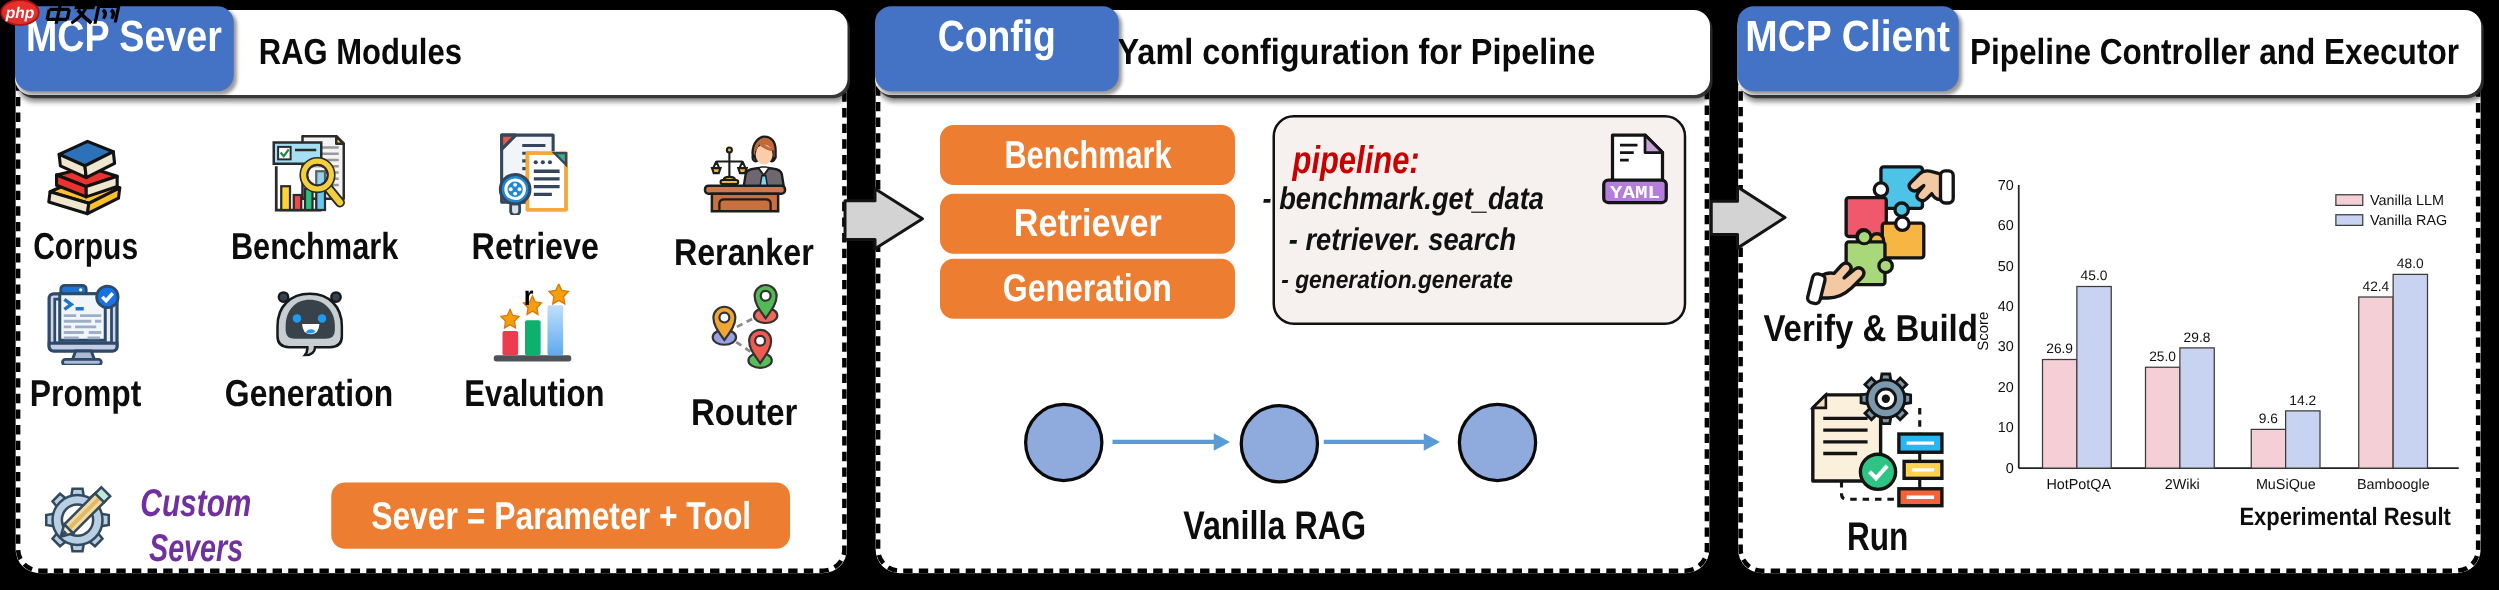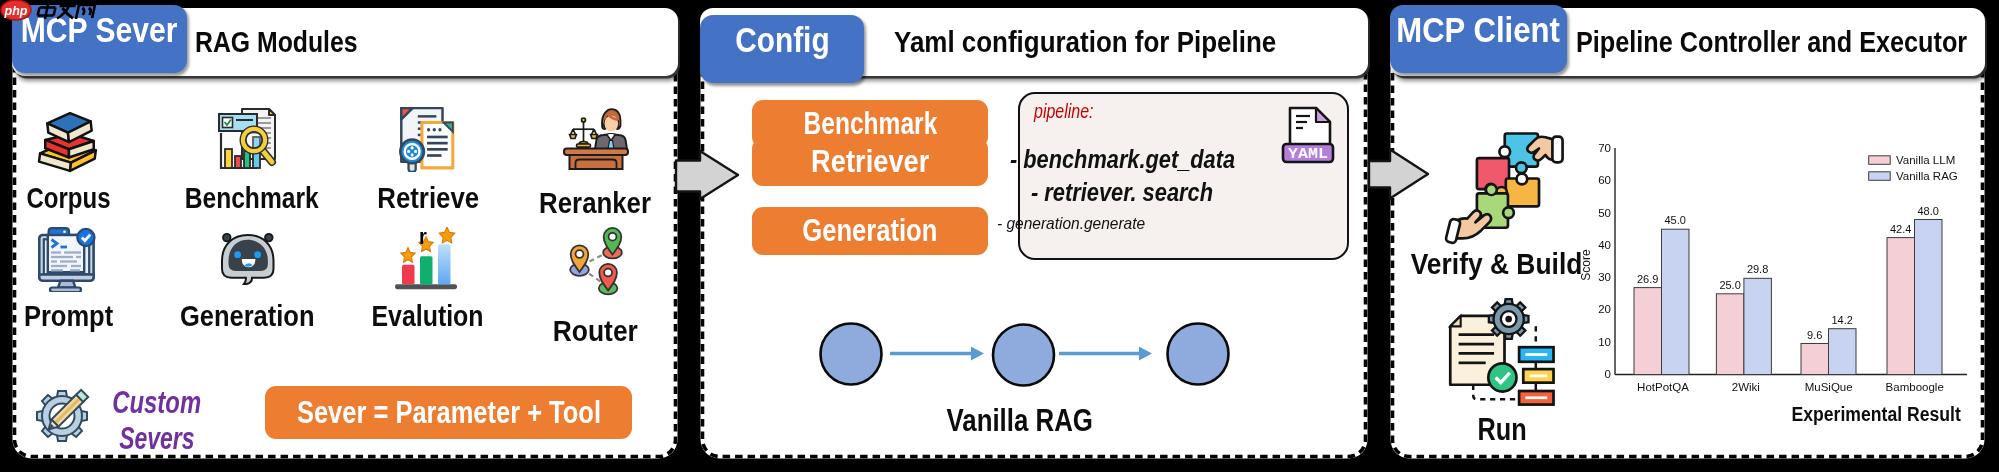--- a/index.html
+++ b/index.html
@@ -20,27 +20,27 @@
 <svg class="a" style="left:700px;top:8px" width="668" height="451">
     <rect x="0.5" y="0.5" width="667" height="450" rx="19" fill="#fff"></rect>
     <rect x="2.5" y="2.5" width="663" height="446" rx="17" fill="none" stroke="#000" stroke-width="3.6" stroke-dasharray="7.5 5"></rect>
   </svg>
 <svg class="a" style="left:1390px;top:8px" width="595" height="451">
     <rect x="0.5" y="0.5" width="594" height="450" rx="19" fill="#fff"></rect>
     <rect x="2.5" y="2.5" width="590" height="446" rx="17" fill="none" stroke="#000" stroke-width="3.6" stroke-dasharray="7.5 5"></rect>
   </svg>
 
 <div class="a hdr" style="left:12px;top:8px;width:666px;height:68px"></div>
-<div class="a htx" style="left:195px;top:22px"><span class="t" style="transform:scaleX(.855);transform-origin:0 50%">RAG Modules</span></div>
+<div class="a htx" style="left:207px;top:22px"><span class="t" style="transform:scaleX(.855);transform-origin:0 50%">RAG Modules</span></div>
 <div class="a badge" style="left:12px;top:5px;width:175px;height:68px;border-radius:4px 13px 13px 13px">
     <span class="t" style="transform:scaleX(.86)">MCP Sever</span>
   </div>
 <div class="a hdr" style="left:700px;top:8px;width:668px;height:68px"></div>
 <div class="a htx" style="left:894px;top:22px"><span class="t" style="transform:scaleX(.895);transform-origin:0 50%">Yaml configuration for Pipeline</span></div>
-<div class="a badge" style="left:700px;top:15px;width:164px;height:68px">
+<div class="a badge" style="left:700px;top:5px;width:195px;height:68px">
     <span class="t" style="transform:scaleX(.853)">Config</span>
   </div>
 <div class="a hdr" style="left:1390px;top:8px;width:595px;height:68px"></div>
 <div class="a htx" style="left:1576px;top:22px"><span class="t" style="transform:scaleX(.87);transform-origin:0 50%">Pipeline Controller and Executor</span></div>
 <div class="a badge" style="left:1390px;top:5px;width:177px;height:68px">
     <span class="t" style="transform:scaleX(.889)">MCP Client</span>
   </div>
 
 <svg class="a" style="left:672px;top:144px" width="70" height="62">
     <path d="M4,16.5 L28,16.5 L28,7 L66,31 L28,55 L28,47.5 L4,47.5 Z" fill="#D3D3D3" stroke="#141414" stroke-width="2.4" stroke-linejoin="round"></path>
@@ -265,31 +265,31 @@
 <line x1="0" y1="-26" x2="0" y2="10" stroke="#E0B96A" stroke-width="3"></line>
 <rect x="-5" y="-32" width="10" height="7" fill="#BFE8D9" stroke="#33495E" stroke-width="2"></rect>
 <path d="M-5,10 L5,10 L0,19 Z" fill="#F6E9C9" stroke="#33495E" stroke-width="2"></path>
 <path d="M-1.8,13.2 L1.8,13.2 L0,19 Z" fill="#33495E"></path>
 </g>
 </svg>
 
 <div class="a btn" style="left:752px;top:100px;width:236px;height:48px;font-size:31px">
     <span class="t" style="transform:scaleX(.792)">Benchmark</span>
   </div>
-<div class="a btn" style="left:752px;top:138px;width:236px;height:48px;font-size:31px">
+<div class="a btn" style="left:752px;top:155px;width:236px;height:48px;font-size:31px">
     <span class="t" style="transform:scaleX(.88)">Retriever</span>
   </div>
 <div class="a btn" style="left:752px;top:207px;width:236px;height:48px;font-size:31px">
     <span class="t" style="transform:scaleX(.826)">Generation</span>
   </div>
 <div class="a" style="left:1018px;top:92px;width:331px;height:168px;background:#F6F1EE;border:2.6px solid #111;border-radius:17px"></div>
-<div class="a" style="left:1034px;top:97px;font-style:italic;font-weight:normal;font-size:20px;color:#C80000;line-height:28px"><span class="t" style="transform:scaleX(.798);transform-origin:0 50%">pipeline:</span></div>
+<div class="a" style="left:1034px;top:114px;font-style:italic;font-weight:bold;font-size:31px;color:#C80000;line-height:28px"><span class="t" style="transform:scaleX(.798);transform-origin:0 50%">pipeline:</span></div>
 <div class="a" style="left:1010px;top:145px;font-style:italic;font-weight:bold;font-size:25px;color:#111;line-height:28px"><span class="t" style="transform:scaleX(.871);transform-origin:0 50%">- benchmark.get_data</span></div>
 <div class="a" style="left:1031px;top:177.5px;font-style:italic;font-weight:bold;font-size:25px;color:#111;line-height:28px"><span class="t" style="transform:scaleX(.873);transform-origin:0 50%">- retriever. search</span></div>
-<div class="a" style="left:997px;top:210px;font-style:italic;font-weight:normal;font-size:17px;color:#111;line-height:28px"><span class="t" style="transform:scaleX(.911);transform-origin:0 50%">- generation.generate</span></div>
+<div class="a" style="left:1025px;top:210px;font-style:italic;font-weight:bold;font-size:20px;color:#111;line-height:28px"><span class="t" style="transform:scaleX(.911);transform-origin:0 50%">- generation.generate</span></div>
 <svg class="a" style="left:1279px;top:106px" width="58" height="60" viewBox="0 0 58 60" id="ic-yaml">
 <path d="M11,2 L37,2 L51,16 L51,46 L11,46 Z" fill="#fff" stroke="#141414" stroke-width="2.6" stroke-linejoin="round"></path>
 <path d="M37,2 L37,16 L51,16 Z" fill="#C9A2DC" stroke="#141414" stroke-width="2.2" stroke-linejoin="round"></path>
 <g stroke="#141414" stroke-width="2.2">
 <line x1="17" y1="10" x2="31" y2="10"></line>
       <line x1="17" y1="16" x2="28" y2="16"></line>
       <line x1="17" y1="22" x2="24" y2="22"></line>
 </g>
 <rect x="4" y="38" width="50" height="18" rx="3.5" fill="#B57EDC" stroke="#141414" stroke-width="2.6"></rect>
 <text x="29" y="52" font-family="Liberation Mono,monospace" font-weight="bold" font-size="14.5" fill="#fff" text-anchor="middle" textLength="40" lengthAdjust="spacingAndGlyphs">YAML</text>

